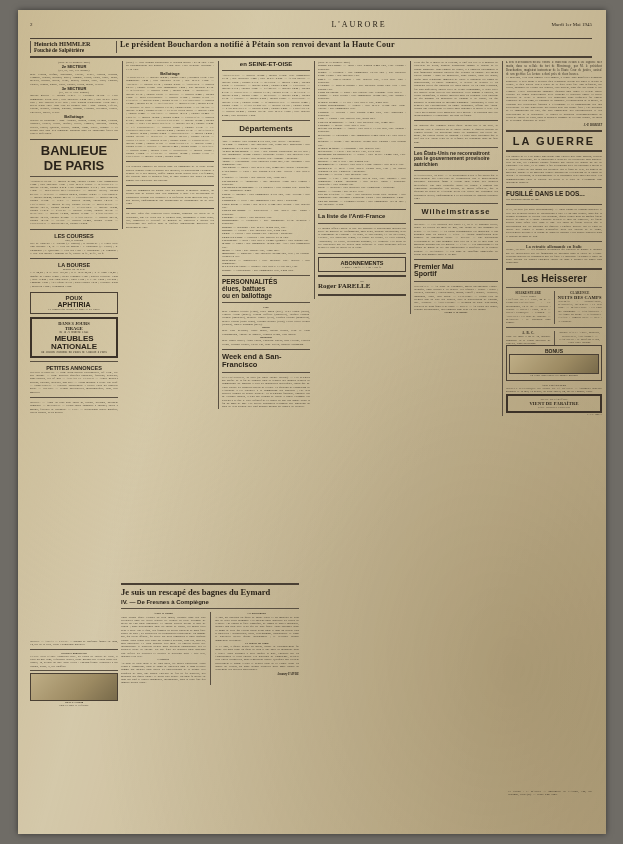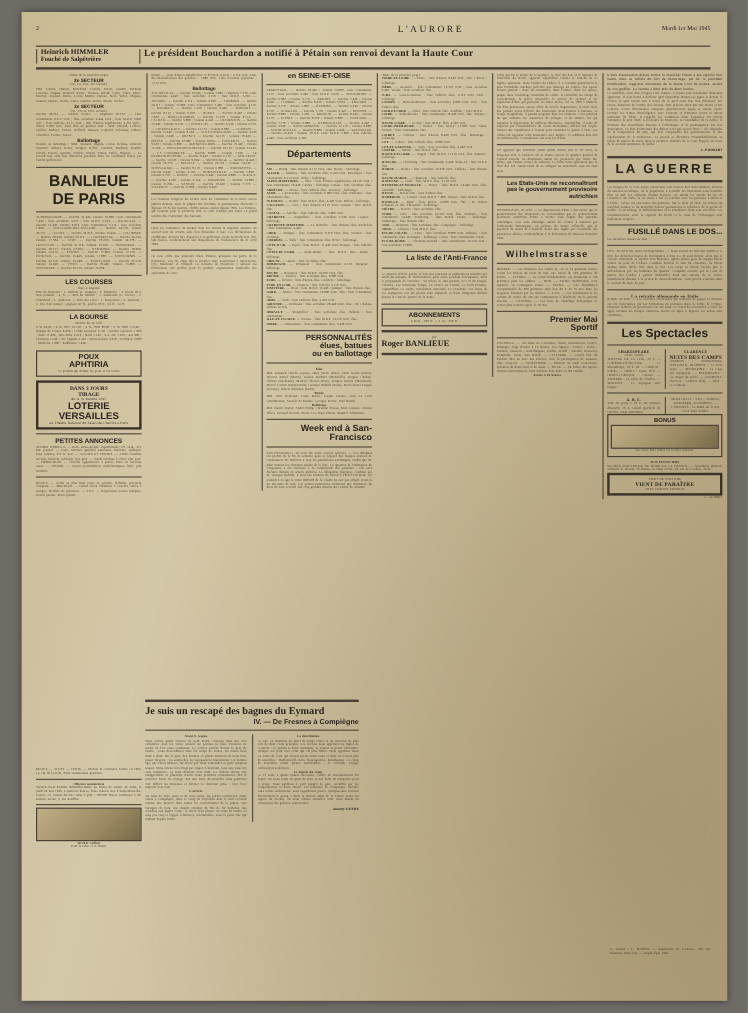--- a/index.html
+++ b/index.html
@@ -21,21 +21,21 @@
   .masthead{position:relative;height:18px;border-bottom:1px solid #4a4034;}
   .mh-left{position:absolute;left:0;top:2px;font-size:5px;letter-spacing:.3px;}
   .mh-center{position:absolute;left:50%;transform:translateX(-50%);top:0px;font-size:8px;letter-spacing:2px;font-weight:normal;margin-left:48px;}
   .mh-right{position:absolute;right:0;top:2px;font-size:5px;}
   .hdr-title{font-family:"Liberation Sans",sans-serif;font-weight:bold;text-align:center;letter-spacing:.5px;line-height:1.05;}
 
   
   .cols{display:flex;gap:4px;}
   .col{flex:1;}
   .rule-l{border-left:1px solid #5a5042;padding-left:3px;}
-  .hd1{font-family:"Liberation Sans",sans-serif;font-weight:bold;text-align:right;line-height:1.05;}
+  .hd1{font-family:"Liberation Sans",sans-serif;font-weight:bold;text-align:left;line-height:1.05;}
   .hd2{font-family:"Liberation Serif",serif;font-weight:bold;line-height:1.05;}
   .sub{text-align:center;font-style:italic;}
   .hr{border-top:1px solid #5a5042;margin:3px 0;}
   .hr2{border-top:2px solid #4a4034;margin:3px 0;}
   .boxed{border:1px solid #4a4034;padding:2px 3px;}
   .dbox{border:2px solid #3c3228;padding:2px 3px;}
 
   
   .tt{font-size:2.6px;line-height:3.3px;text-align:justify;color:#3a3226;
       letter-spacing:.1px;word-spacing:.3px;overflow:hidden;}
@@ -114,21 +114,21 @@
           <div class="ad" style="margin-top:4px;">
             <div class="t">POUX</div>
             <div class="t" style="font-size:7px;">APHTIRIA</div>
             <div class="tt c">Le produit qui détruit les poux et les lentes</div>
           </div>
 
           <div class="lotto">
             <div class="a">DANS 3 JOURS</div>
             <div class="a">TIRAGE</div>
             <div class="tt c">de la 7e tranche 1945</div>
-            <div class="b">LOTERIE VERSAILLES</div>
+            <div class="b">MEUBLES NATIONALE</div>
             <div class="tt c">au Théâtre National du Palais de Chaillot à Paris</div>
           </div>
 
           <div class="hr"></div>
           <div class="mid-hd">PETITES ANNONCES</div>
           <div class="tt">OFFRES D'EMPLOI. — Dem. sténo-dactylo expérimentée, réf. exig., écr. bur. journal. — Dem. ouvriers qualifiés tourneurs, fraiseurs, ajusteurs, bons salaires, écr. n° 412. — ACHATS ET VENTES. — Achète meubles anciens, bibelots, tableaux, bon prix. — Vends machine à écrire état neuf. — IMMEUBLES. — Cherche appartement 3 pièces Paris ou banlieue ouest. — DIVERS. — Leçons particulières, mathématiques, latin, prix modérés.</div>
           <div class="hr"></div>
           <div class="tt">BIJOUX. — Achat au plus haut cours or, platine, brillants, paiement comptant. — MEUBLES. — Grand choix chambres à coucher, salles à manger, facilités de paiement. — T.S.F. — Réparations toutes marques, travail garanti, devis gratuit.</div>
         </div>
 
@@ -174,21 +174,21 @@
           <div class="hd1" style="font-size:6px;">La liste de l'Anti-France</div>
           <div class="hr"></div>
           <div class="tt">Le Journal officiel publie la liste des journaux et publications interdits par arrêté du ministre de l'Information, pour avoir, pendant l'occupation, servi la propagande de l'ennemi : Au Pilori, Je suis partout, Le Cri du Peuple, L'Œuvre, Les Nouveaux Temps, La France au Travail, Le Petit Parisien, Aujourd'hui, La Gerbe, Révolution nationale, Le Franciste. Les biens de ces entreprises ont été placés sous séquestre et leurs dirigeants déférés devant la Cour de justice de la Seine.</div>
           <div class="hr"></div>
           <div class="boxed">
             <div class="mid-hd">ABONNEMENTS</div>
             <div class="tt c">6 mois : 180 fr. — 1 an : 350 fr.</div>
           </div>
           <div class="hr2"></div>
           <div class="tt c">par</div>
-          <div class="hd2" style="font-size:7px;">Roger BANLIEUE</div>
+          <div class="hd2" style="font-size:7px;">Roger FARELLE</div>
           <div class="hr2"></div>
         </div>
 
         <div class="col rule-l" style="width:84px;flex:none;">
           <div class="tt">Celui qui fut le maître de la Gestapo, le chef des S.S. et le ministre de l'Intérieur du Reich, apparaît aujourd'hui comme le Fouché de ce régime agonisant. Dans l'ombre du Führer, il a construit patiemment la plus formidable machine policière que l'Europe ait connue. Ses agents étaient partout : dans les ministères, dans l'armée, dans les usines, jusque dans l'entourage immédiat de Hitler. Il contrôlait les camps de concentration, la police criminelle, le service de sécurité et les régiments d'élite qui portaient les runes noires. Né en 1900 à Munich, fils d'un professeur, ancien élève de l'école d'agronomie, il avait élevé des poulets avant d'élever des bourreaux. Petit homme à lunettes, au visage insignifiant, il passait inaperçu dans les réunions. C'est pourtant lui qui ordonna les massacres de Pologne et de Russie, lui qui organisa la déportation de millions d'hommes. Aujourd'hui, il tente de négocier par l'intermédiaire du comte Bernadotte, offrant aux Anglo-Saxons une capitulation à l'Ouest pour continuer la guerre à l'Est. Les Alliés ont repoussé cette manœuvre avec mépris : la reddition doit être inconditionnelle et simultanée sur tous les fronts.</div>
           <div class="hr"></div>
           <div class="tt">On apprend que Himmler aurait quitté Berlin dès le 20 avril, se dirigeant vers le Holstein où se trouve encore le quartier général de l'amiral Dœnitz. Sa destitution aurait été prononcée par Hitler lui-même, qui l'aurait accusé de trahison. Le bruit court également que le chef des S.S. aurait tenté de se réfugier au Danemark sous un faux nom.</div>
           <div class="hr"></div>
           <div class="hd1" style="font-size:5px;">Les États-Unis ne reconnaîtront pas le gouvernement provisoire autrichien</div>
           <div class="hr"></div>
@@ -215,21 +215,21 @@
           <div class="tt">Les troupes de la VIIe armée américaine sont entrées hier dans Munich, berceau du national-socialisme, où la population a accueilli les libérateurs sans hostilité. Plus au sud, les éléments blindés français ont atteint les abords du lac de Constance. En Italie, la Ve armée a fait sa jonction avec les partisans à Milan et à Turin ; Gênes est aux mains des patriotes. Sur le front de l'Est, les armées du maréchal Joukov et du maréchal Koniev poursuivent la réduction de la poche de Berlin : le Reichstag, la Wilhelmstrasse et la Potsdamer Platz sont encerclés. Les communications entre la capitale du Reich et le reste de l'Allemagne sont totalement coupées.</div>
           <div class="hr"></div>
           <div class="hd1" style="font-size:6.5px;">FUSILLÉ DANS LE DOS...</div>
           <div class="sub tt">Les dernières heures de Dax</div>
           <div class="hr"></div>
           <div class="tt">DAX, 30 avril (de notre correspondant). — Nous tenons de témoins oculaires le récit des dernières heures de l'occupation à Dax. Le 20 août dernier, alors que la colonne allemande se repliait vers Bayonne, quatre jeunes gens du maquis furent arrêtés au pont de l'Adour. Conduits derrière le mur du cimetière, ils furent abattus d'une rafale tirée dans le dos. Les corps ne furent relevés que le surlendemain par les habitants du quartier. L'enquête ouverte par la Cour de justice des Landes a permis d'identifier deux des auteurs de ce crime, actuellement détenus à la prison de Mont-de-Marsan. Leur procès s'ouvrira dans le courant du mois de juin.</div>
           <div class="hr"></div>
           <div class="tt c" style="font-weight:bold;font-size:4px;">La retraite allemande en Italie</div>
           <div class="tt">ROME, 30 avril. — Les colonnes allemandes qui tentaient de gagner le Brenner ont été interceptées par les formations de partisans dans la vallée de l'Adige. Plusieurs milliers de prisonniers ont été faits. Le maréchal Alexander a lancé un appel invitant les troupes ennemies encore en ligne à déposer les armes sans conditions.</div>
           <div class="hr2"></div>
-          <div class="big-hd" style="font-size:10px;">Les Spectacles</div>
+          <div class="big-hd" style="font-size:10px;">Les Heisserer</div>
           <div class="hr"></div>
           <div style="display:flex;gap:3px;">
             <div style="flex:1;">
               <div class="cap">SHAKESPEARE</div>
               <div class="tt c">AVEC DORS</div>
               <div class="tt">THÉÂTRE DE LA CITÉ, 20 h. — COMÉDIE-FRANÇAISE : Le Misanthrope, 19 h. 30. — ODÉON : relâche. — OPÉRA : Faust, 19 h. — OPÉRA-COMIQUE : Carmen. — ATHÉNÉE : La Folle de Chaillot. — MARIGNY : Le Voyageur sans bagage.</div>
             </div>
             <div style="flex:1;border-left:1px solid #5a5042;padding-left:3px;">
               <div class="cap">CLARENCE</div>
               <div class="cap" style="font-size:4.5px;">NUITS DES CAMPS</div>

